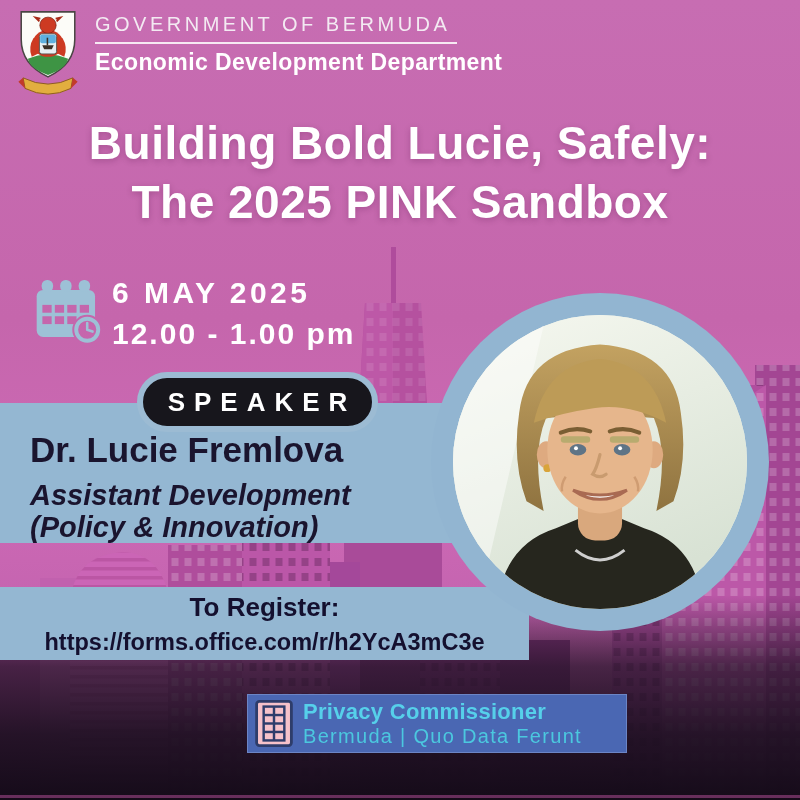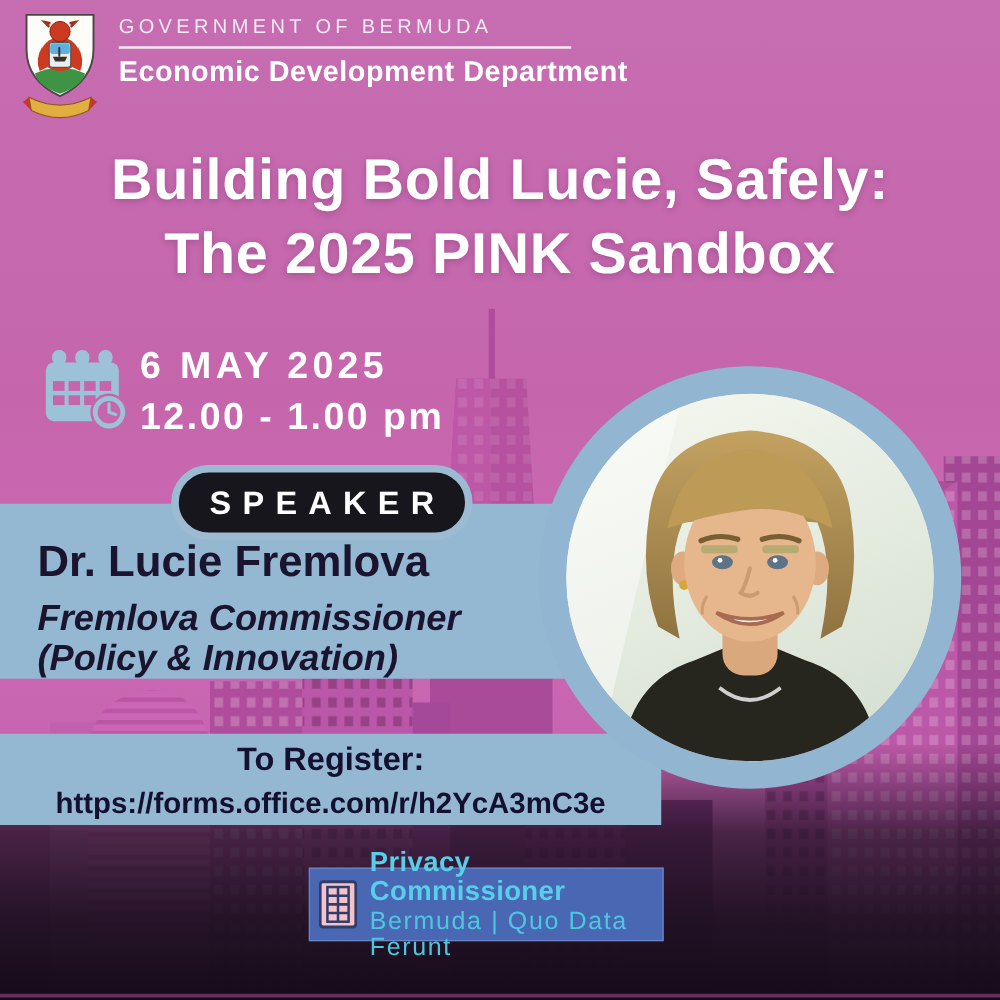--- a/index.html
+++ b/index.html
@@ -7,21 +7,21 @@
     position:relative;width:800px;height:800px;overflow:hidden;
     font-family:"Liberation Sans",sans-serif;
     background:linear-gradient(180deg,#c76db2 0%,#c566ac 40%,#cd69b5 62%,#c564b0 75%,#93407f 100%);
   }
   .abs{position:absolute;}
   .bg-svg{position:absolute;left:0;top:0;z-index:0;}
 
   
   .coat{left:14px;top:9px;z-index:6;}
   .gov-block{left:95px;top:13px;z-index:6;}
-  .gov-line{font-size:16px;font-weight:400;letter-spacing:3.5px;color:#f3eaf2;}
+  .gov-line{font-size:20px;font-weight:400;letter-spacing:3.5px;color:#f3eaf2;}
   .gov-divider{width:362px;height:2px;background:rgba(255,255,255,.85);margin:6px 0 5px 0;}
   .dept-line{font-size:23px;font-weight:700;color:#ffffff;letter-spacing:.4px;}
 
   
   .title-block{left:0;top:116px;width:800px;text-align:center;z-index:5;color:#fff;
     text-shadow:0 2px 6px rgba(70,10,60,.25);}
   .title-l1{font-size:46px;font-weight:700;letter-spacing:.5px;}
   .title-l2{font-size:46px;font-weight:700;letter-spacing:.5px;margin-top:5px;}
 
   
@@ -44,21 +44,21 @@
     display:flex;align-items:center;justify-content:center;}
   .photo-inner{width:294px;height:294px;border-radius:50%;overflow:hidden;background:#eef2e8;}
 
   
   .register-band{left:0;top:587px;width:529px;height:73px;background:#94b7d2;z-index:3;
     display:flex;flex-direction:column;align-items:center;justify-content:center;}
   .register-label{font-size:26px;font-weight:700;color:#14102f;}
   .register-url{font-size:23.5px;font-weight:700;color:#14102f;margin-top:6px;}
 
   
-  .footer-logo{left:247px;top:694px;width:284px;height:59px;background:#4a67b3;
+  .footer-logo{left:247px;top:694px;width:380px;height:59px;background:#4a67b3;
     border:1px solid rgba(150,170,220,.45);box-sizing:border-box;z-index:5;
     display:flex;align-items:center;padding:0 8px 0 7px;}
   .footer-texts{margin-left:10px;line-height:1.05;}
   .footer-org{font-size:22px;font-weight:700;color:#56d0ea;letter-spacing:.3px;}
   .footer-tagline{font-size:20px;font-weight:400;color:#4bc8df;letter-spacing:1.3px;margin-top:3px;}
 </style>
 </head>
 <body>
 
 <div class="poster">
@@ -173,21 +173,21 @@
     <path d="M79,77 L79,67.5 M79,77 L86.5,79.5" stroke="#9dc1d6" stroke-width="3.6" stroke-linecap="round" fill="none"></path>
   </svg>
   <div class="abs date-line">6 MAY 2025</div>
   <div class="abs time-line">12.00 - 1.00 pm</div>
 
   <div class="abs speaker-band"></div>
   <div class="abs speaker-pill">
     <span>SPEAKER</span>
   </div>
   <div class="abs speaker-name">Dr. Lucie Fremlova</div>
-  <div class="abs speaker-role1">Fremlova Commissioner</div>
+  <div class="abs speaker-role1">Assistant Development</div>
   <div class="abs speaker-role2">(Policy &amp; Innovation)</div>
 
   <div class="abs photo-ring">
     <div class="photo-inner">
       <svg width="294" height="294" viewBox="0 0 120 120">
         <defs>
           <linearGradient id="pbg" x1="0" y1="0" x2="0.4" y2="1">
             <stop offset="0" stop-color="#f6f8f0"></stop>
             <stop offset="1" stop-color="#d8e2d4"></stop>
           </linearGradient>

